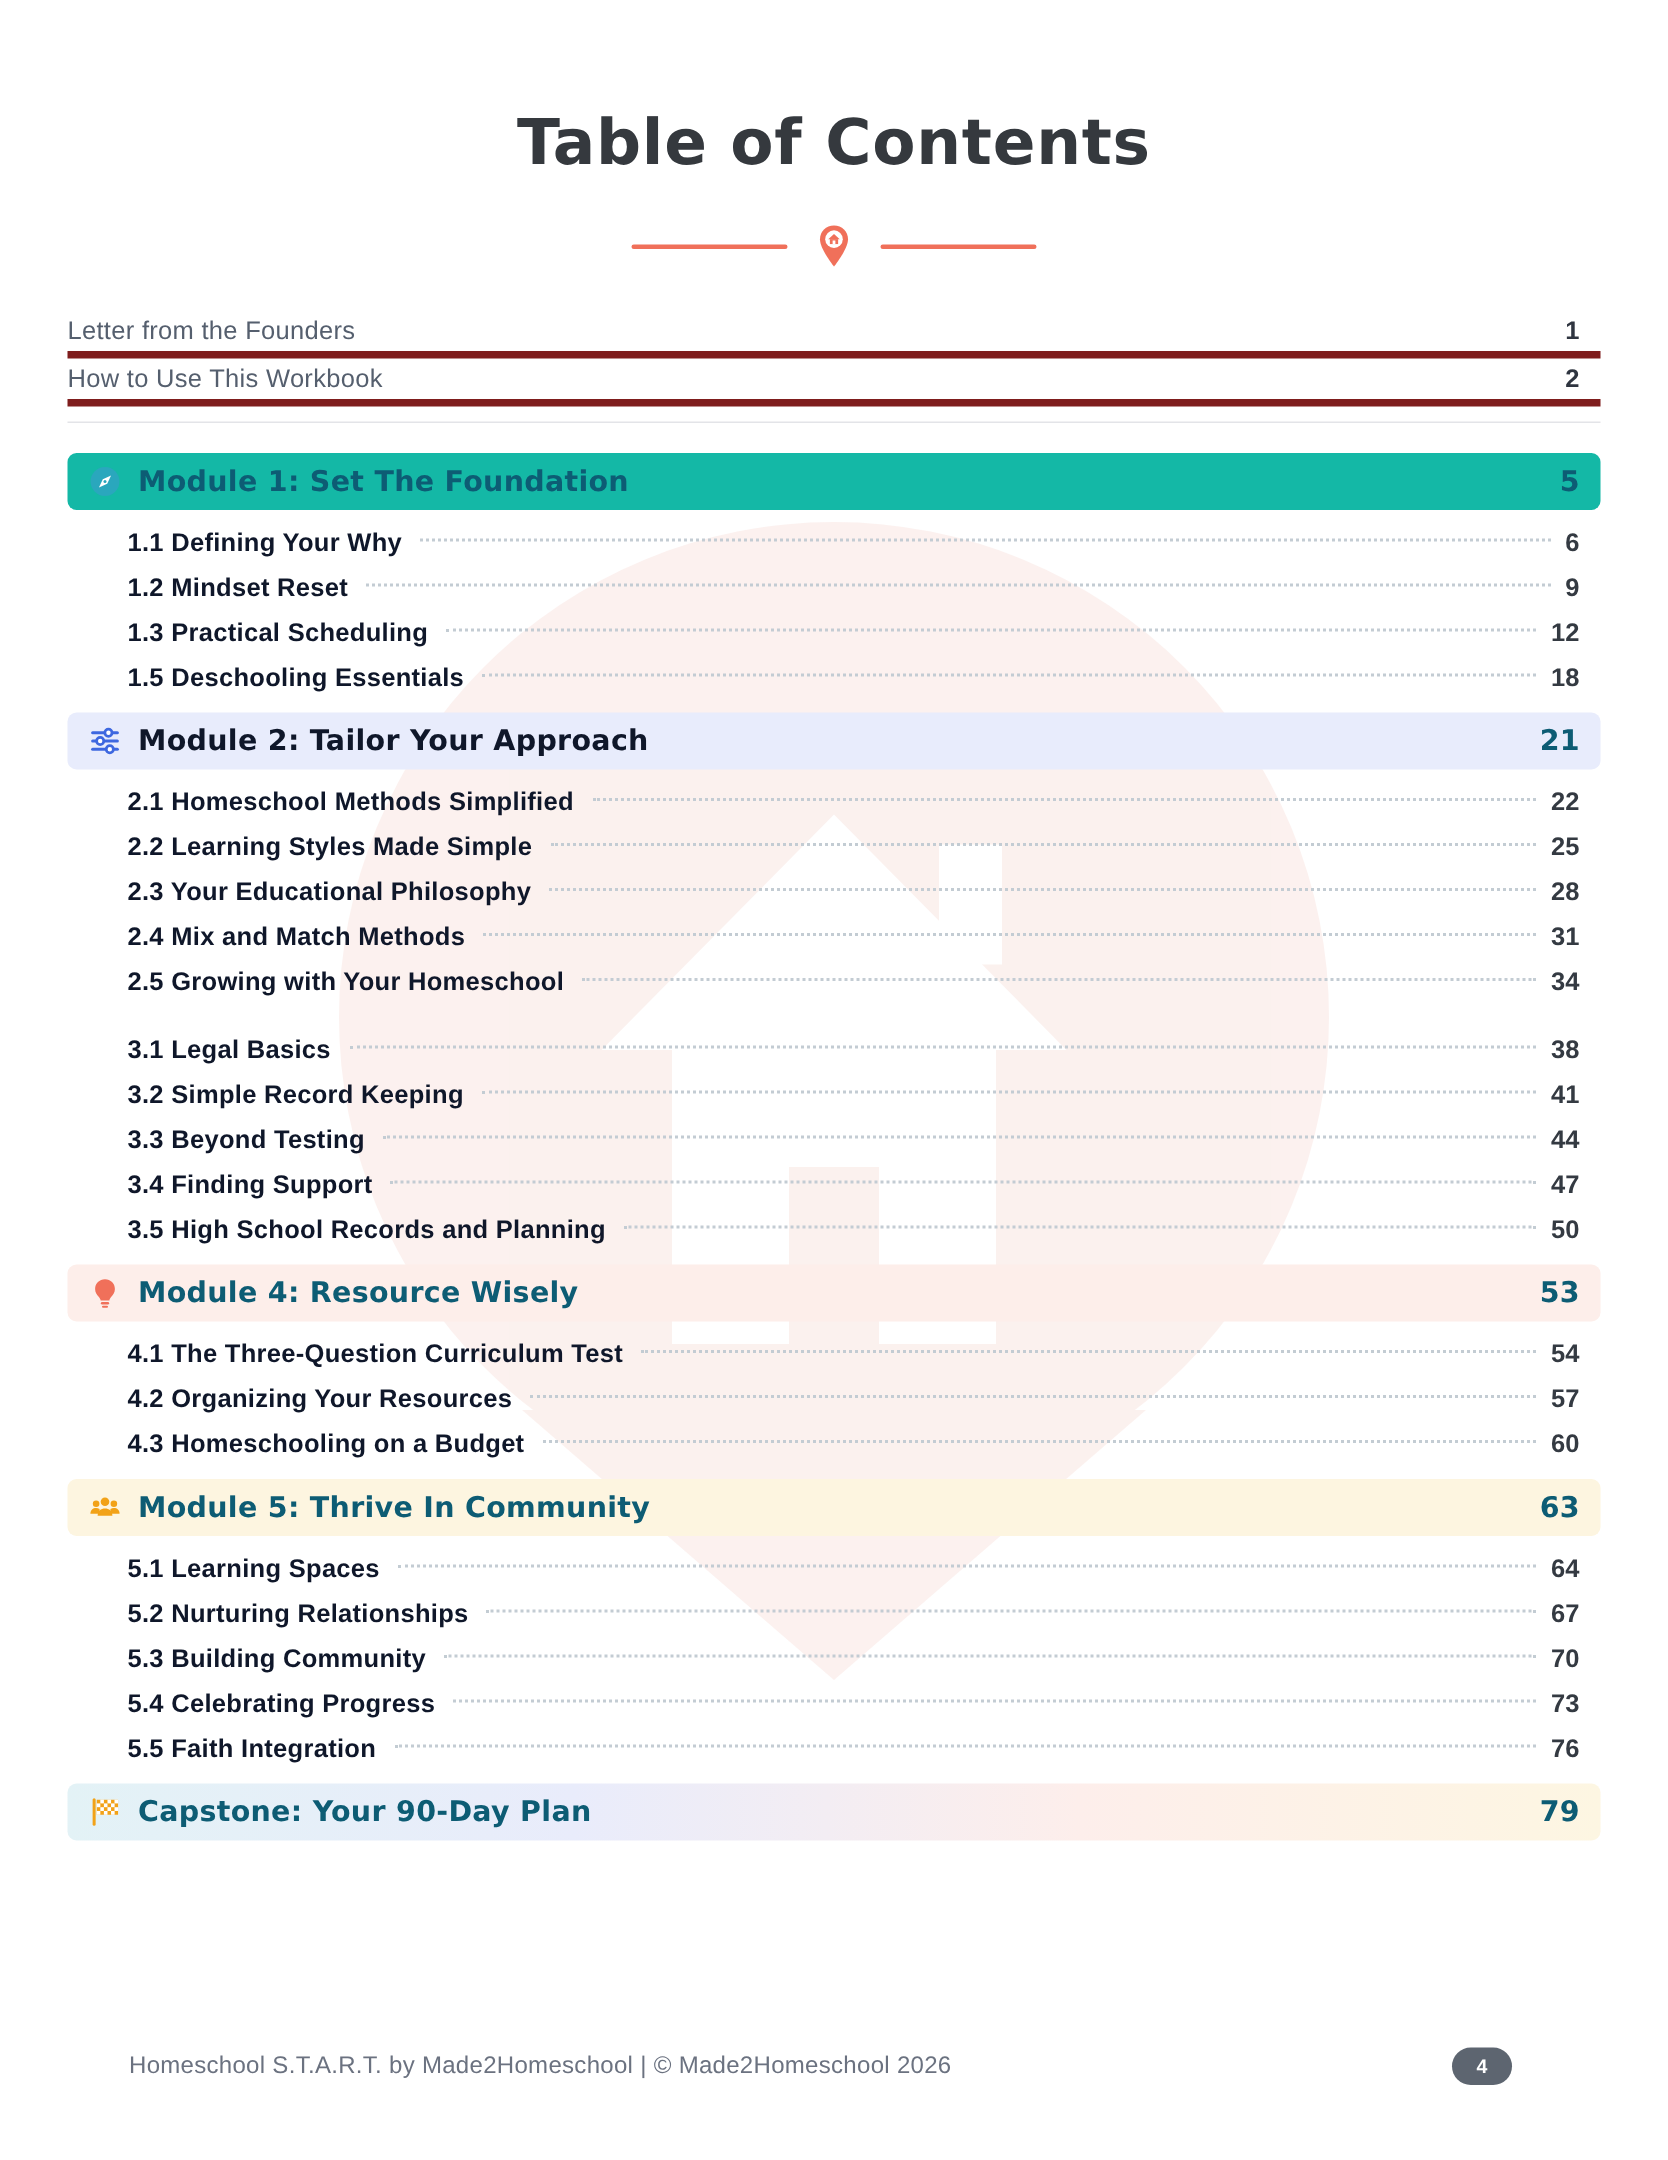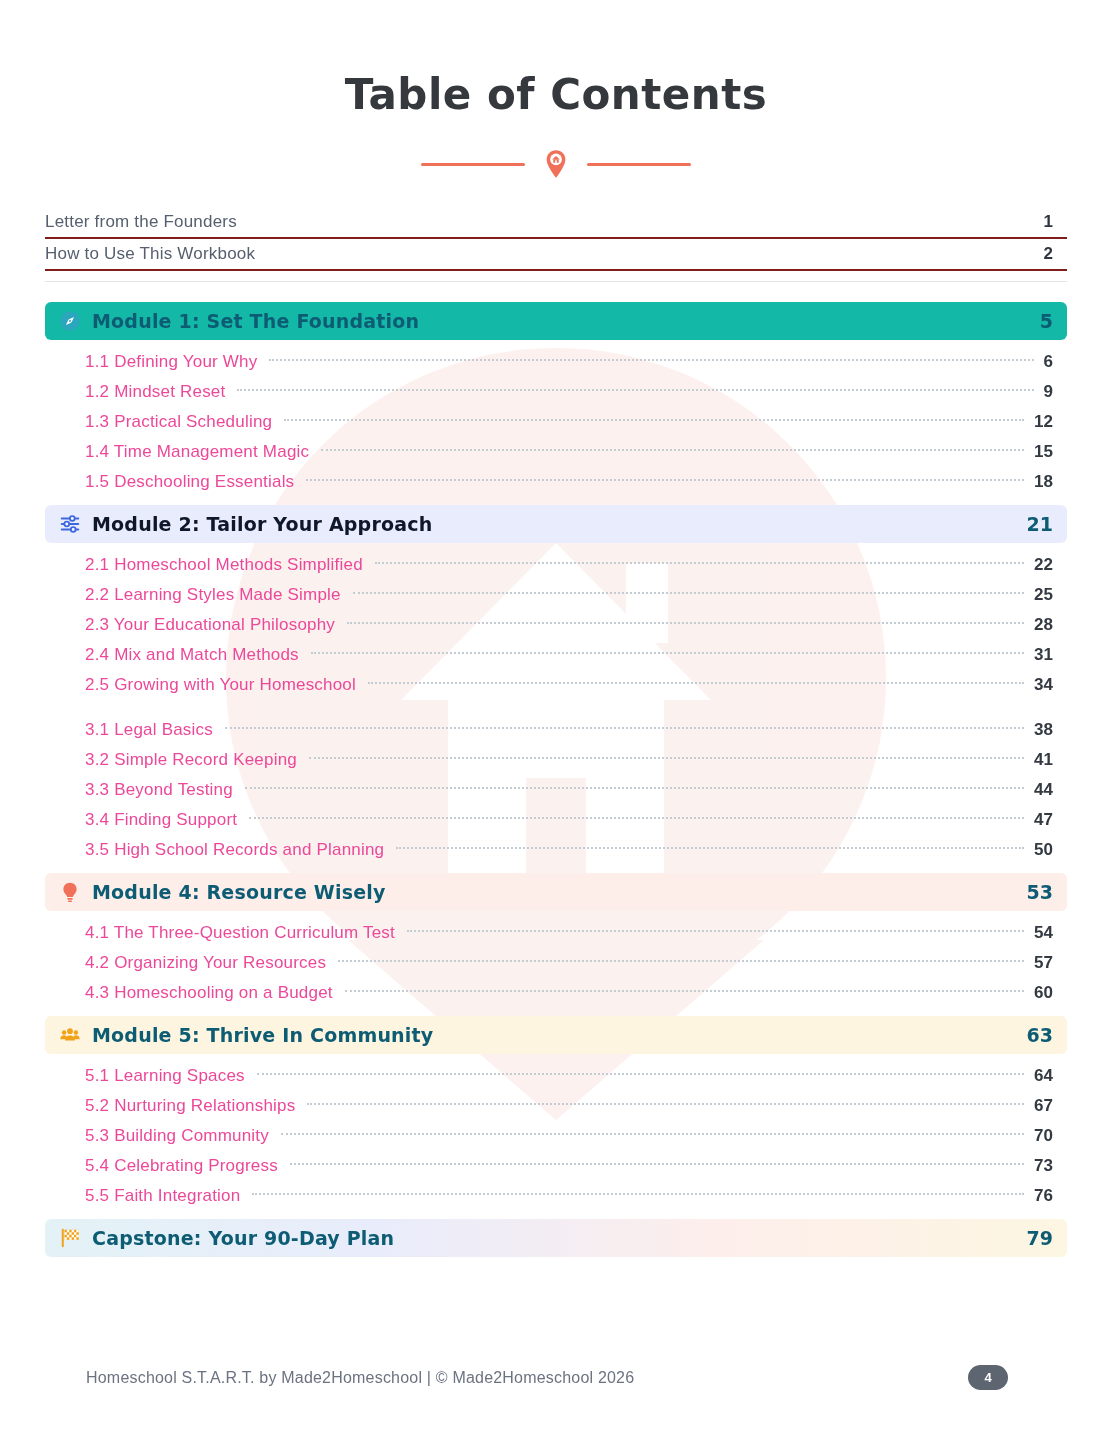--- a/index.html
+++ b/index.html
@@ -31,21 +31,21 @@
   .title-divider {
     margin-top: 28px;
     display: flex; align-items: center; justify-content: center;
     gap: 20px; height: 34px;
   }
   .divider-line { width: 104px; height: 3px; border-radius: 2px; }
 
   .intro-list { margin-top: 26px; }
   .intro-row {
     display: flex; align-items: center; height: 32px;
-    border-bottom: 2px solid #7f1d1d;
+    border-bottom: 5px solid #7f1d1d;
   }
   .intro-label { font-size: 17px; color: #555f6e; letter-spacing: 0.2px; }
   .intro-page { margin-left: auto; font-weight: 700; font-size: 17px; color: #2f3540; padding-right: 14px; }
 
   .section-divider { margin-top: 10px; border: 0; border-top: 1px solid #e3e4e8; }
 
   .toc-sections { margin-top: 20px; }
   .module-header {
     display: flex; align-items: center;
     height: 38px; border-radius: 6px;
@@ -61,21 +61,21 @@
   .module-page {
     margin-left: auto;
     font-family: "DejaVu Sans", sans-serif;
     font-weight: 800; font-size: 19px;
   }
   .module-items { padding: 7px 0 8px 0; }
   .toc-item {
     display: flex; align-items: center; height: 30px;
     padding-left: 40px; padding-right: 14px;
   }
-  .toc-item-label { font-size: 17px; color: #ec4899; letter-spacing: 0.2px; white-space: nowrap; }
+  .toc-item-label { font-size: 17px; color: #0f172a; letter-spacing: 0.2px; white-space: nowrap; font-weight: bold; }
   .toc-leader {
     flex: 1 1 auto;
     border-bottom: 2px dotted #c3ccd3;
     margin: 0 10px 5px 12px;
     height: 1px;
   }
   .toc-item-page { font-weight: 700; font-size: 17px; color: #343a42; }
 
   .page-footer {
     position: absolute;
@@ -157,25 +157,20 @@
         </div>
         <div class="toc-item">
           <span class="toc-item-label">1.2 Mindset Reset</span>
           <span class="toc-leader"></span>
           <span class="toc-item-page">9</span>
         </div>
         <div class="toc-item">
           <span class="toc-item-label">1.3 Practical Scheduling</span>
           <span class="toc-leader"></span>
           <span class="toc-item-page">12</span>
-        </div>
-        <div class="toc-item">
-          <span class="toc-item-label">1.4 Time Management Magic</span>
-          <span class="toc-leader"></span>
-          <span class="toc-item-page">15</span>
         </div>
         <div class="toc-item">
           <span class="toc-item-label">1.5 Deschooling Essentials</span>
           <span class="toc-leader"></span>
           <span class="toc-item-page">18</span>
         </div>
       </div>
       <div class="module-header" style="background: rgb(232, 236, 252);">
         <span class="module-icon">
           <svg width="22" height="22" viewBox="0 0 24 24">

